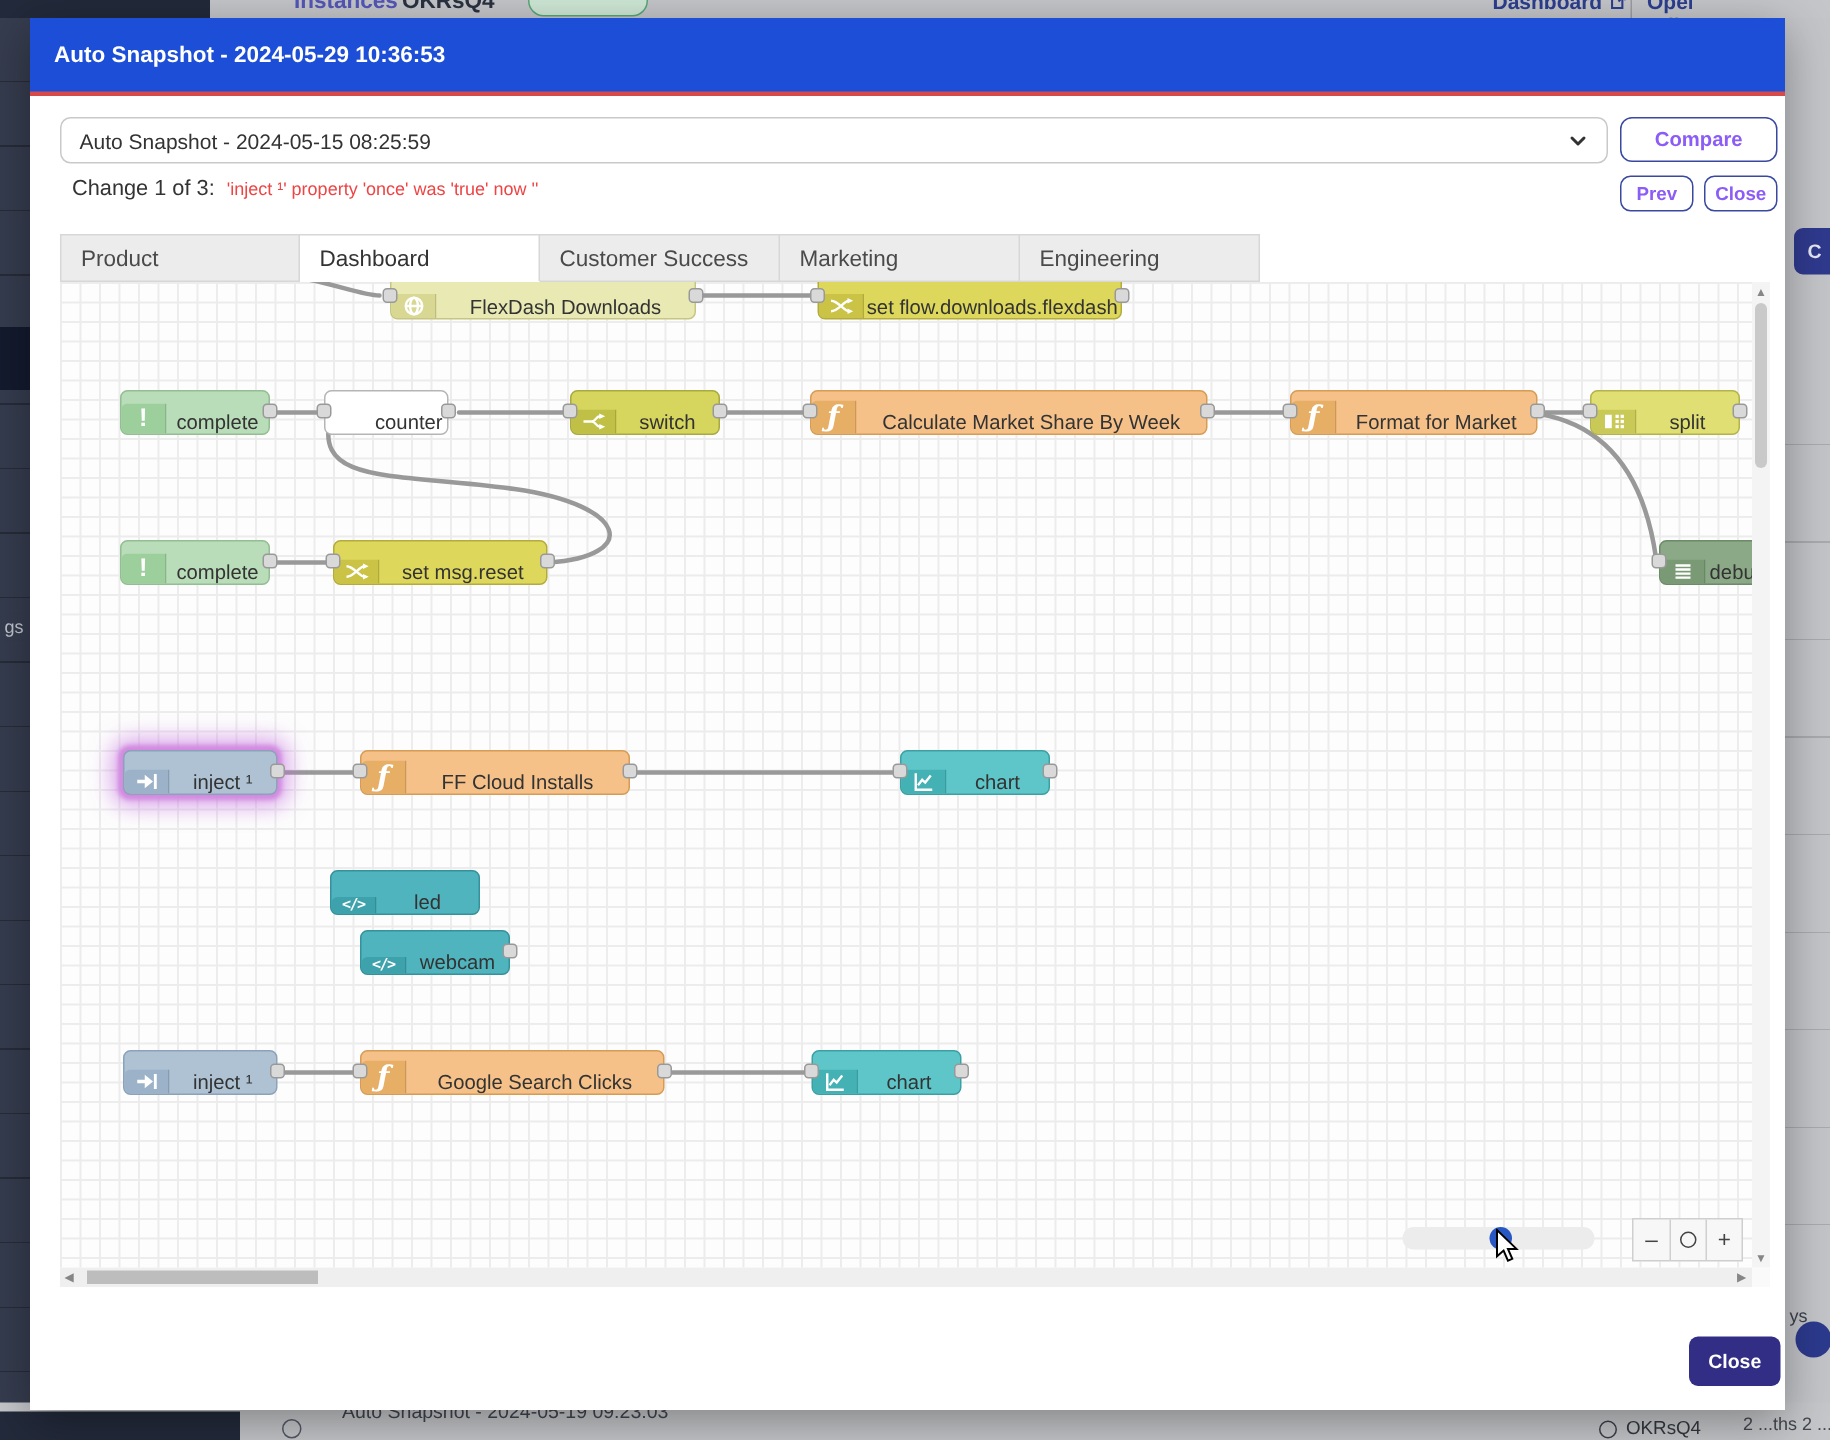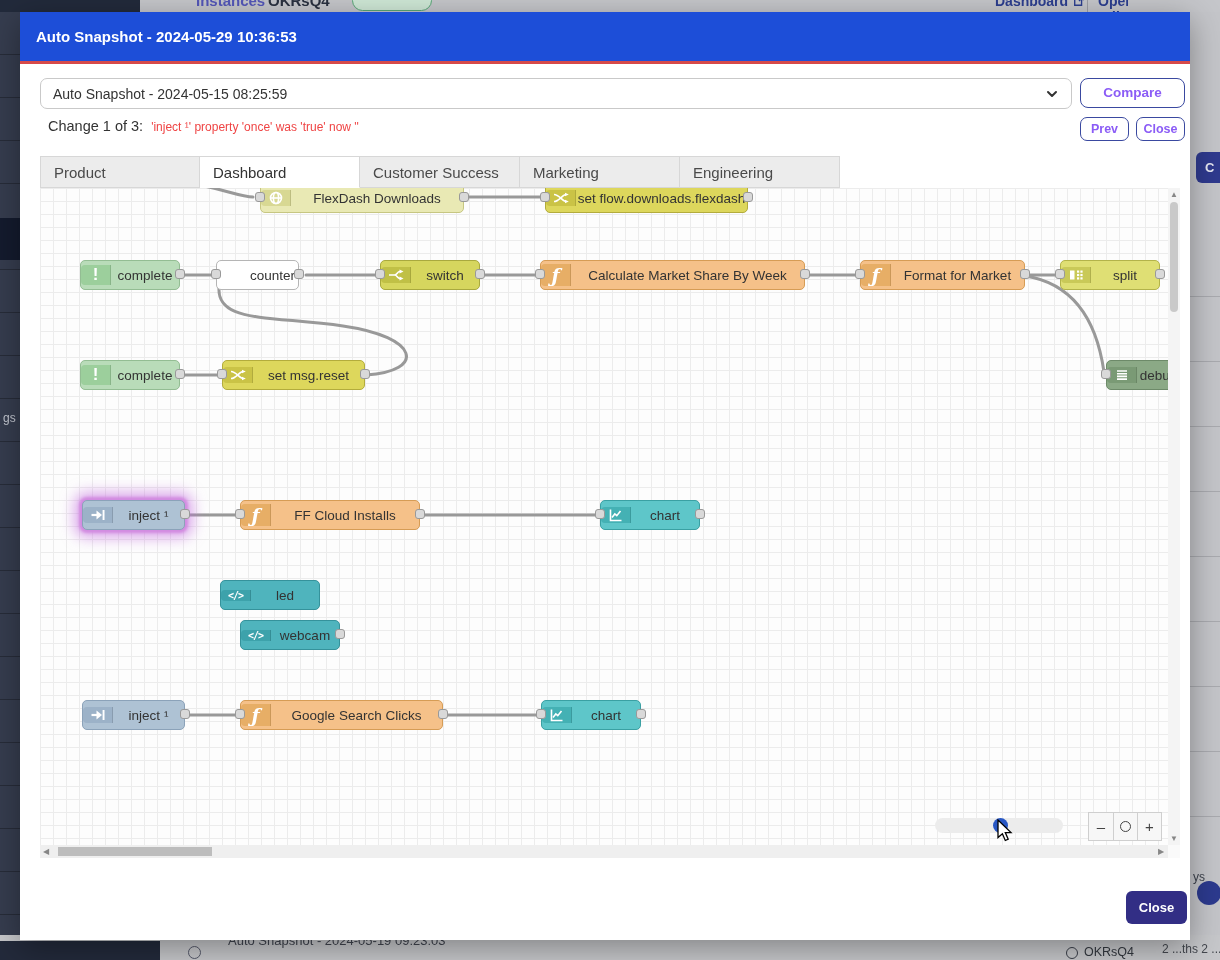--- a/index.html
+++ b/index.html
@@ -57,21 +57,21 @@
   .tab:first-child { border-left:1px solid #d7d7d7; }
   .tab.active { background:#fff; color:#333; border-bottom:1px solid #fff; }
 
   .canvas-wrap { position:absolute; left:20px; top:176px; width:1140px; height:670px; }
   .canvas { position:absolute; left:0; top:0; width:1128px; height:657px; background:#fdfdfd; overflow:hidden;
     background-image:linear-gradient(to right,#ececec 1px,transparent 1px),linear-gradient(to bottom,#ececec 1px,transparent 1px);
     background-size:13px 13px; }
   #wires { position:absolute; left:0; top:0; pointer-events:none; }
   .wire { stroke:#999; stroke-width:3; fill:none; stroke-linecap:round; }
 
-  .nr-node { position:absolute; height:30px; border:1px solid; border-radius:5px; display:flex; align-items:center; cursor:pointer; }
+  .nr-node { position:absolute; height:30px; border:1px solid; border-radius:5px; display:flex; align-items:flex-end; cursor:pointer; }
   .nr-node.glow { box-shadow:0 0 3px 3px #d28be0, 0 0 14px 8px rgba(193,104,222,.55); }
   .nr-icon { width:30px; flex:0 0 30px; display:flex; align-items:center; justify-content:center; border-radius:4px 0 0 4px; border-right:1px solid rgba(0,0,0,.12); }
   .nr-icon svg { width:16px; height:16px; }
   .ws { stroke:#fff; fill:none; stroke-width:1.6; }
   .wf { fill:#fff; }
   .g-fn { font:italic bold 19px "DejaVu Serif",serif; color:#fff; }
   .g-ex { font:bold 17px "Liberation Sans",sans-serif; color:#fff; }
   .g-code { font:bold 10px "DejaVu Sans Mono",monospace; color:#fff; letter-spacing:-1px; }
   .nr-label { flex:1; display:flex; align-items:center; justify-content:center; font-size:13.5px; color:#333; white-space:nowrap; overflow:hidden; padding:0 4px; }
   .port { position:absolute; top:8px; width:10px; height:10px; background:#d9d9d9; border:1px solid #999; border-radius:3px; }

